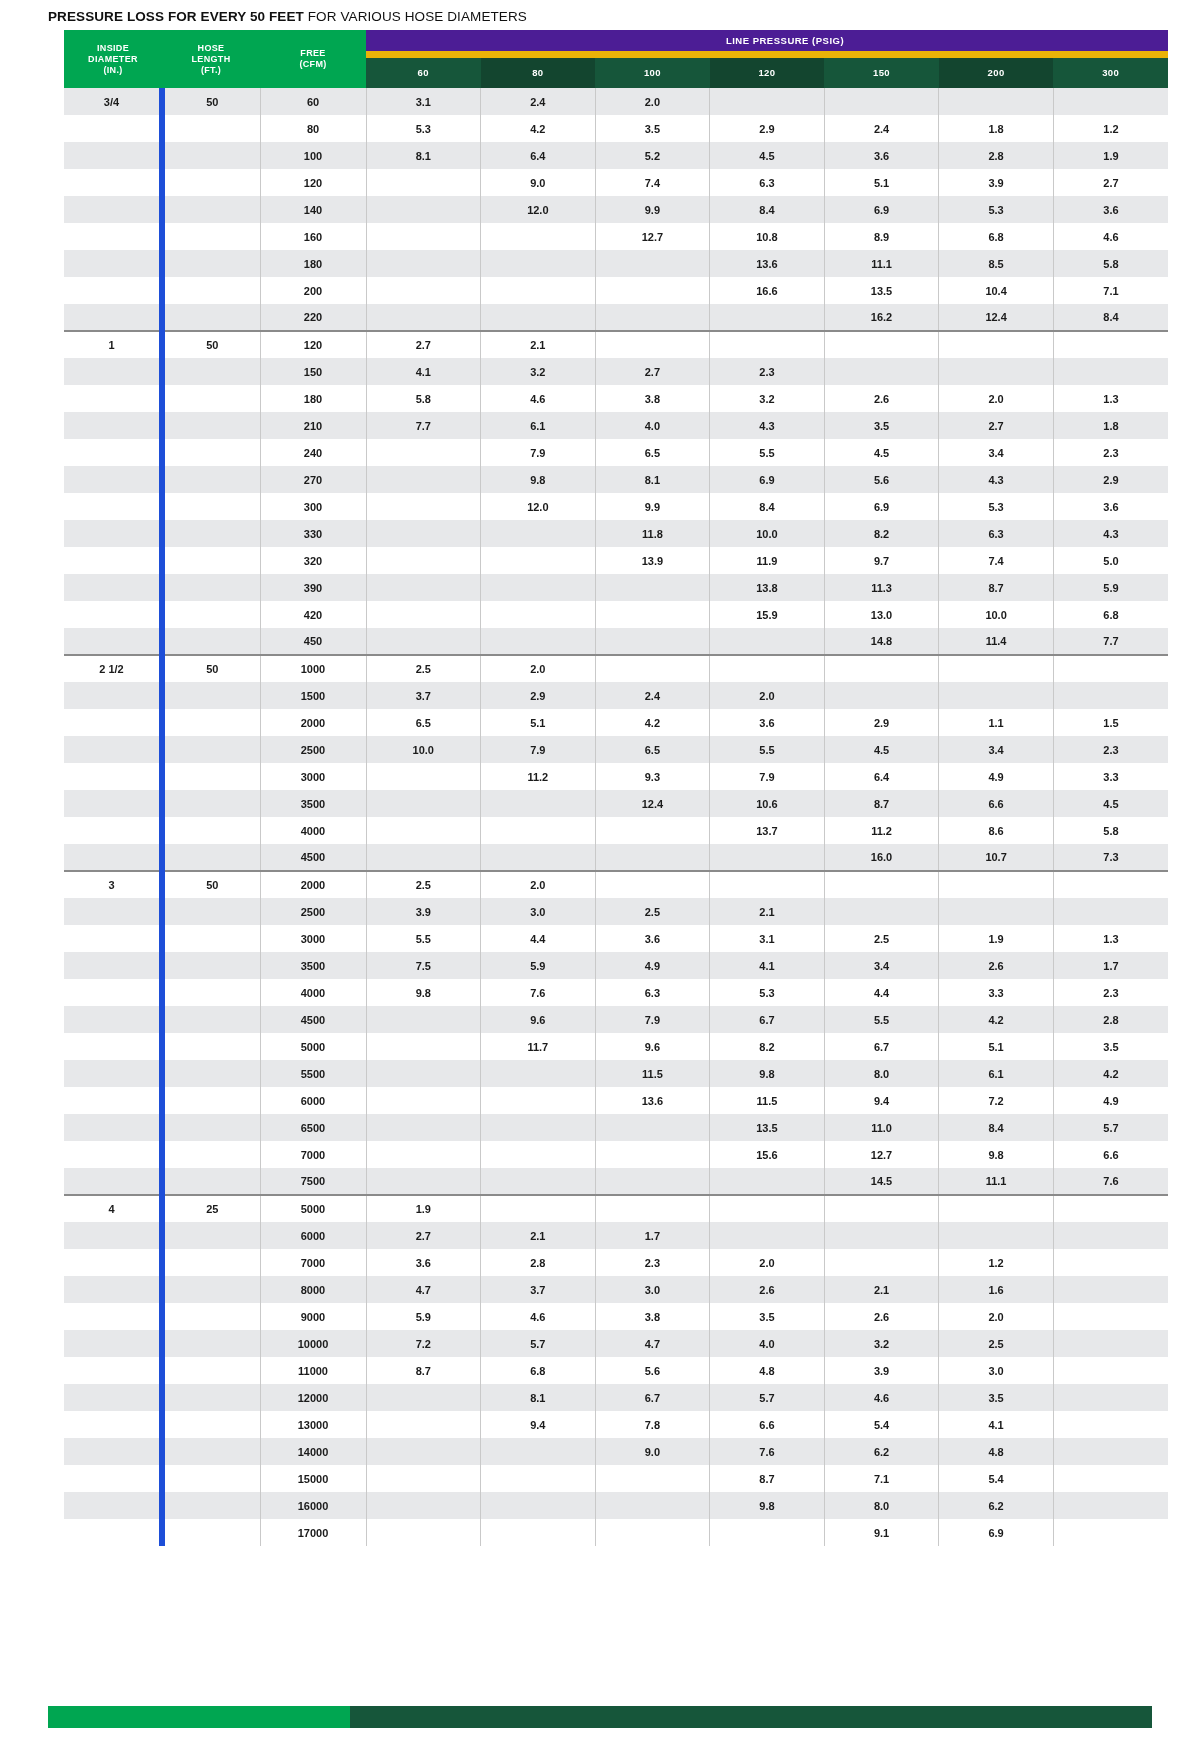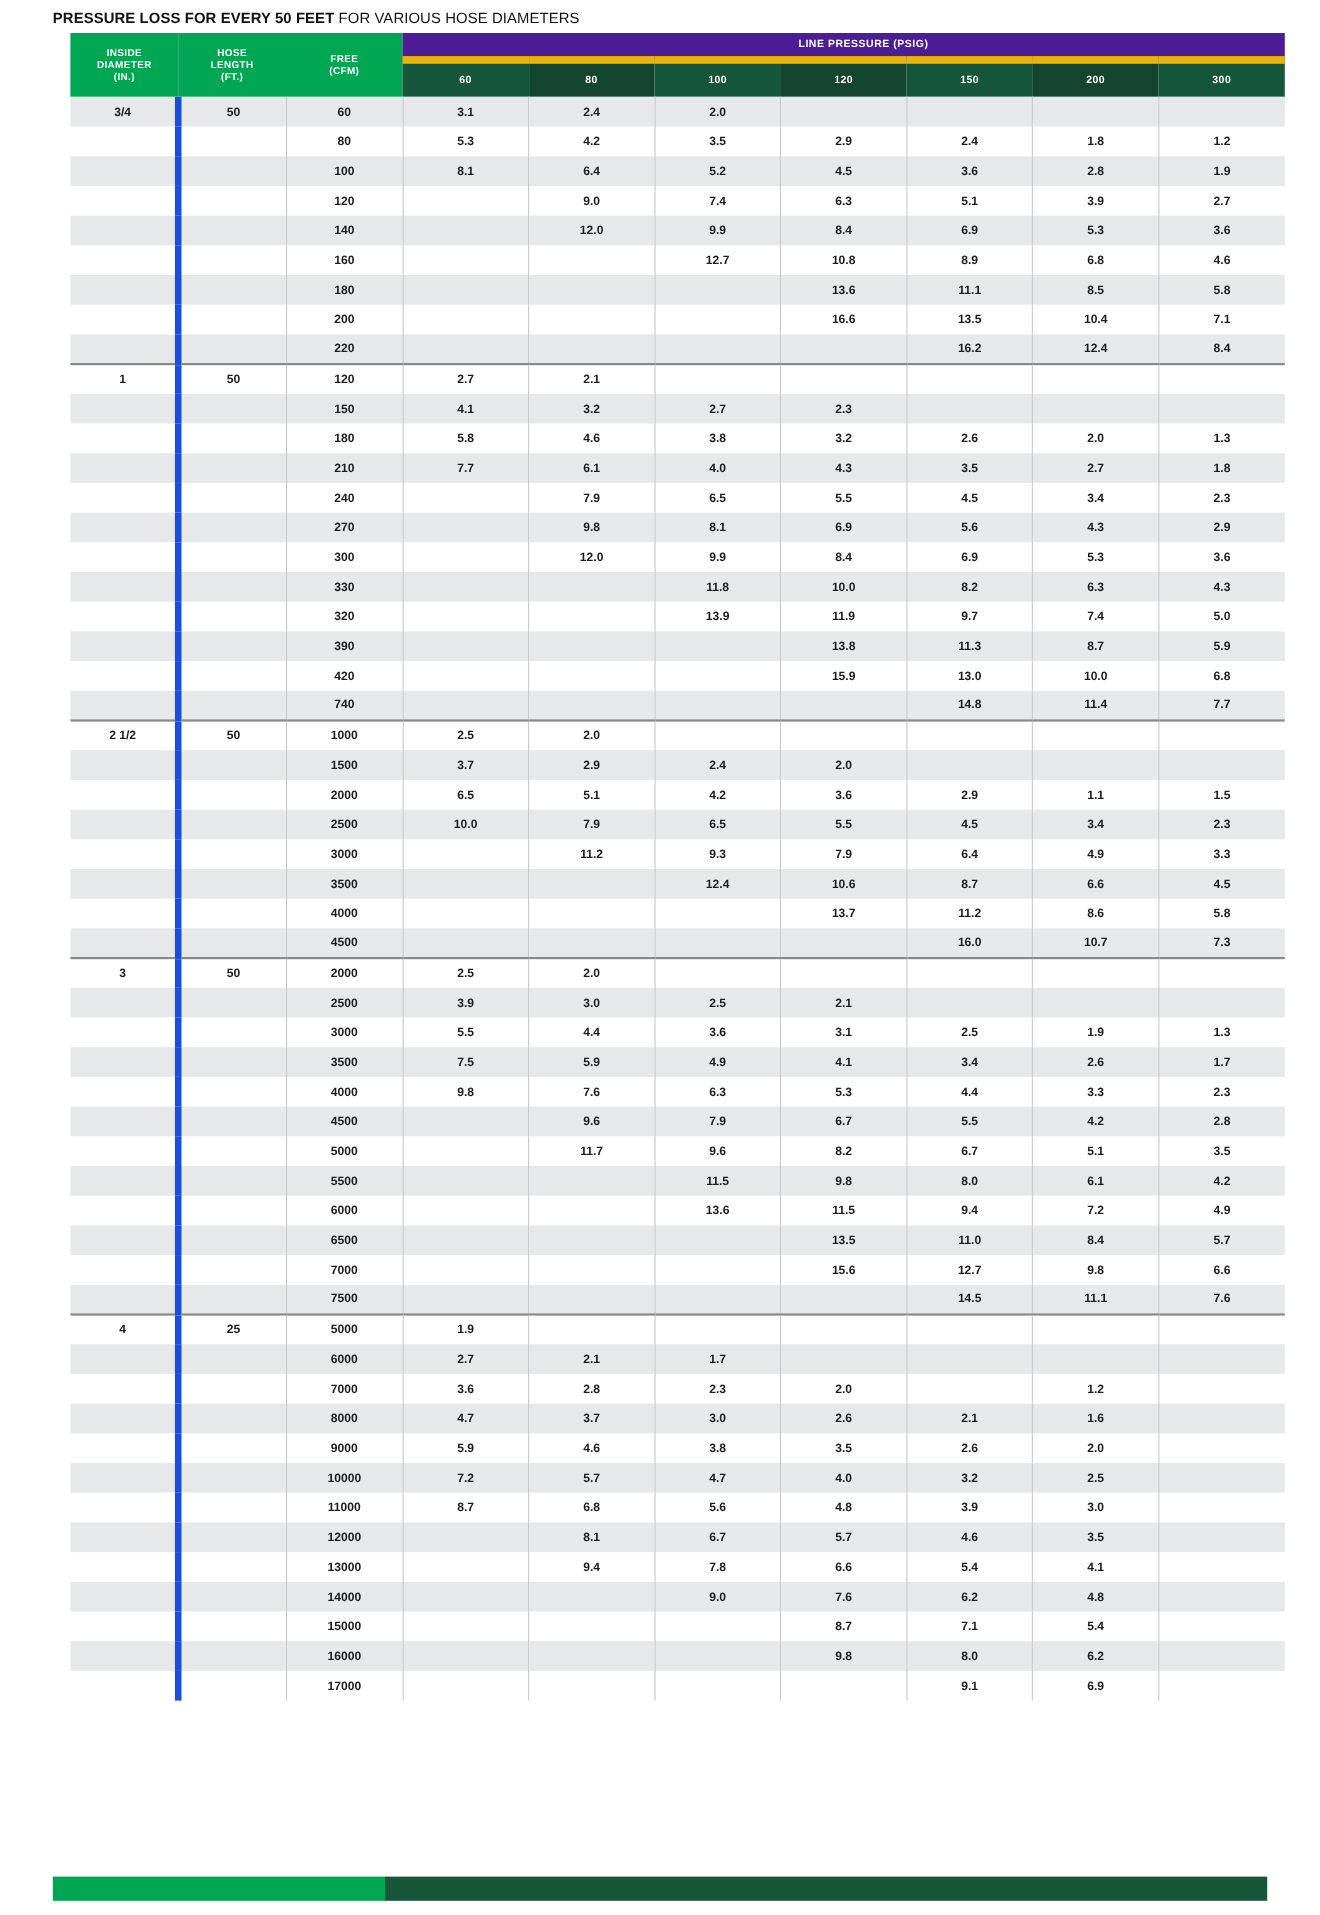--- a/index.html
+++ b/index.html
@@ -427,21 +427,21 @@
             <td></td>
             <td></td>
             <td>15.9</td>
             <td>13.0</td>
             <td>10.0</td>
             <td class="last-col">6.8</td>
           </tr>
           <tr class="zebra">
             <td class="col-id"></td>
             <td></td>
-            <td>740</td>
+            <td>450</td>
             <td></td>
             <td></td>
             <td></td>
             <td></td>
             <td>14.8</td>
             <td>11.4</td>
             <td class="last-col">7.7</td>
           </tr>
           <tr class="sec-start">
             <td class="col-id">2 1/2</td>

